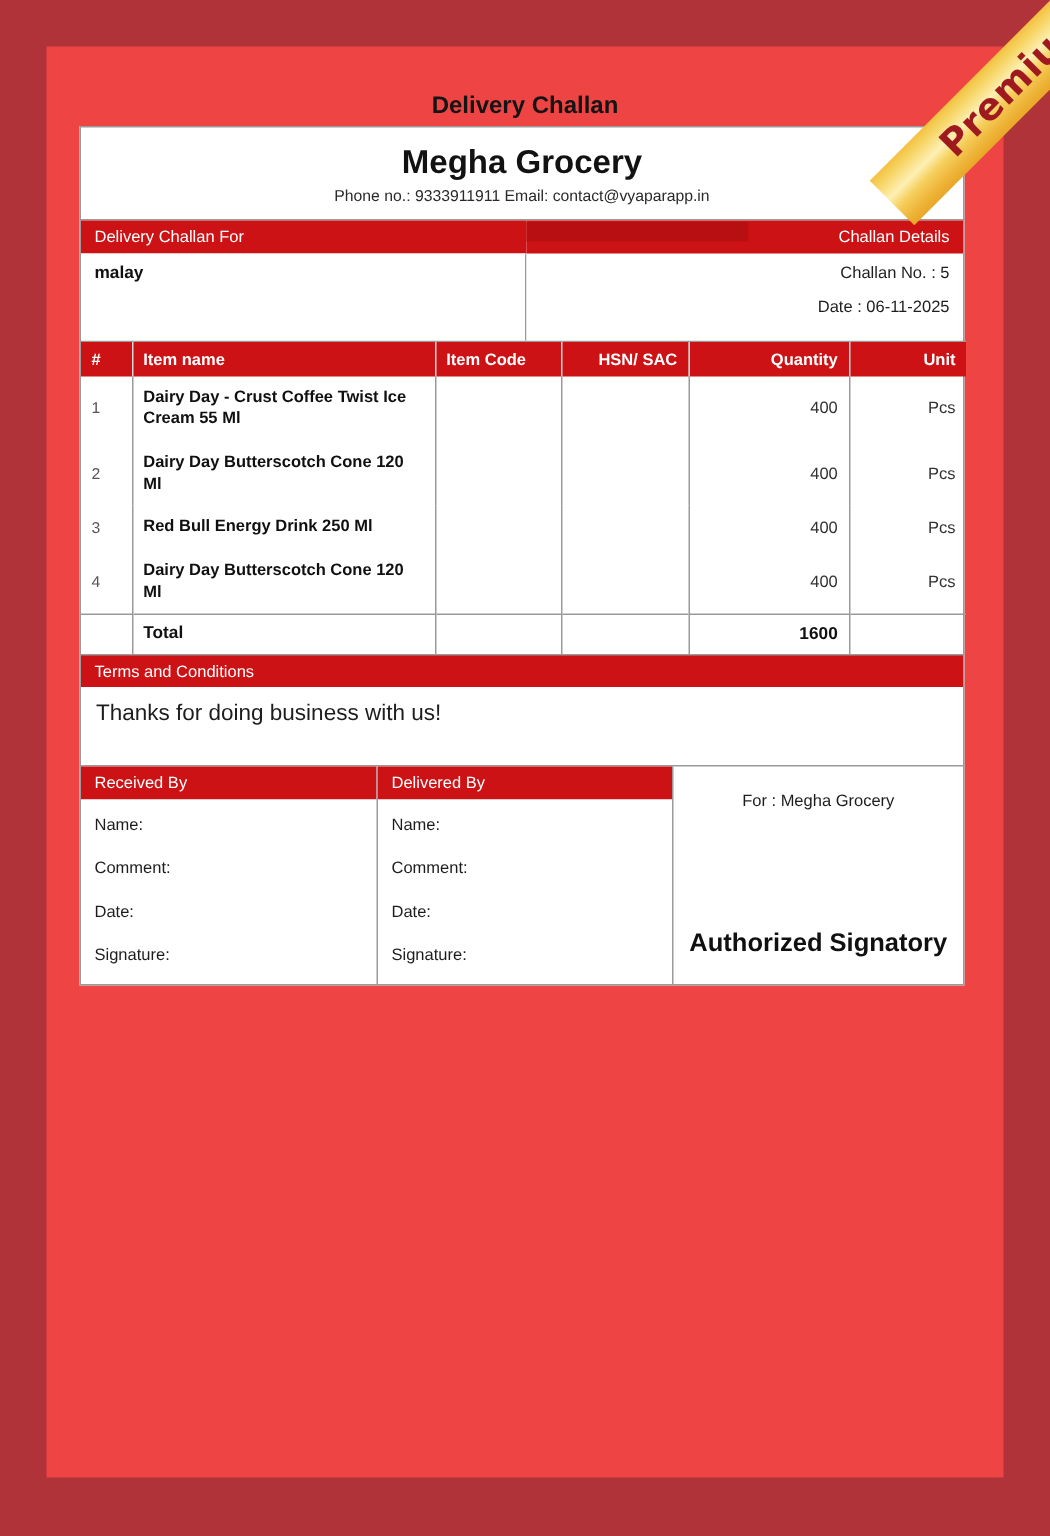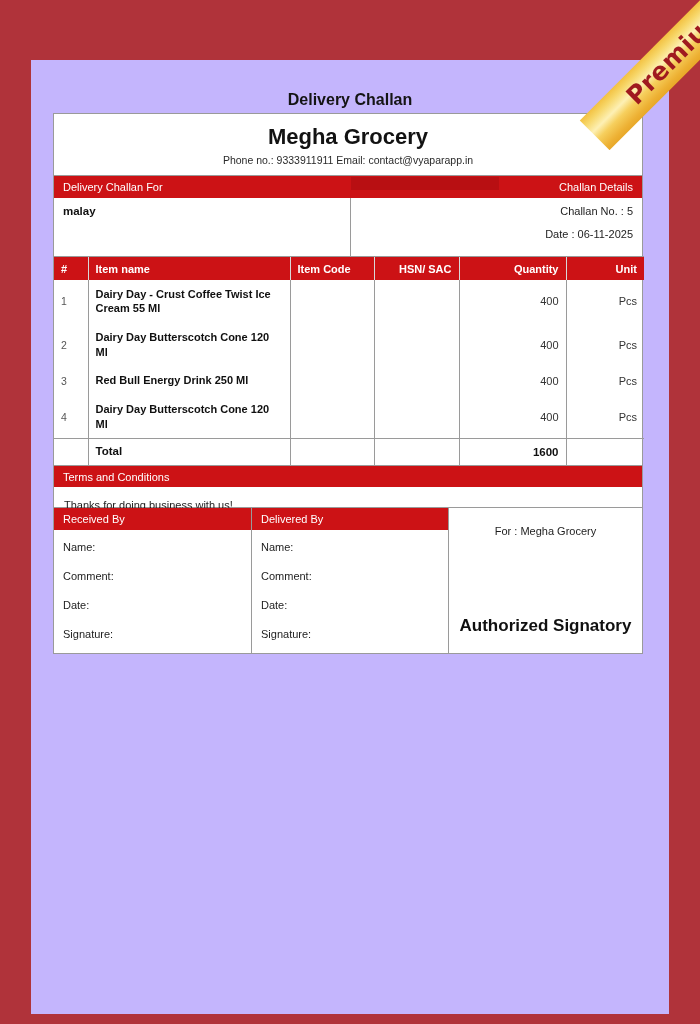--- a/index.html
+++ b/index.html
@@ -15,23 +15,22 @@
     position: relative;
   }
 
   
   #page-sheet {
     position: absolute;
     left: 31px;
     top: 31px;
     width: 638px;
     height: 954px;
-    background: #c4b5fd;
-    box-sizing: border-box;
-    margin-top: 29px;
+    background: #ef4444;
+    box-sizing: border-box;
   }
 
   
   #premium-ribbon {
     position: absolute;
     top: 0;
     right: 0;
     width: 150px;
     height: 150px;
     overflow: hidden;
@@ -220,24 +219,24 @@
   }
 
   
   #terms-head {
     height: 22px;
     line-height: 22px;
     padding: 0 9px;
     border-top: 1px solid #9a9a9a;
   }
   #terms-body {
-    height: 20px;
+    height: 52px;
     line-height: 36px;
     padding: 0 10px;
-    font-size: 11px;
+    font-size: 15px;
     color: #1d1d1d;
     background: #ffffff;
   }
 
   
   #sign-block {
     display: flex;
     border-top: 1px solid #9a9a9a;
   }
   #sign-block .sig-col      { width: 197px; box-sizing: border-box; }

